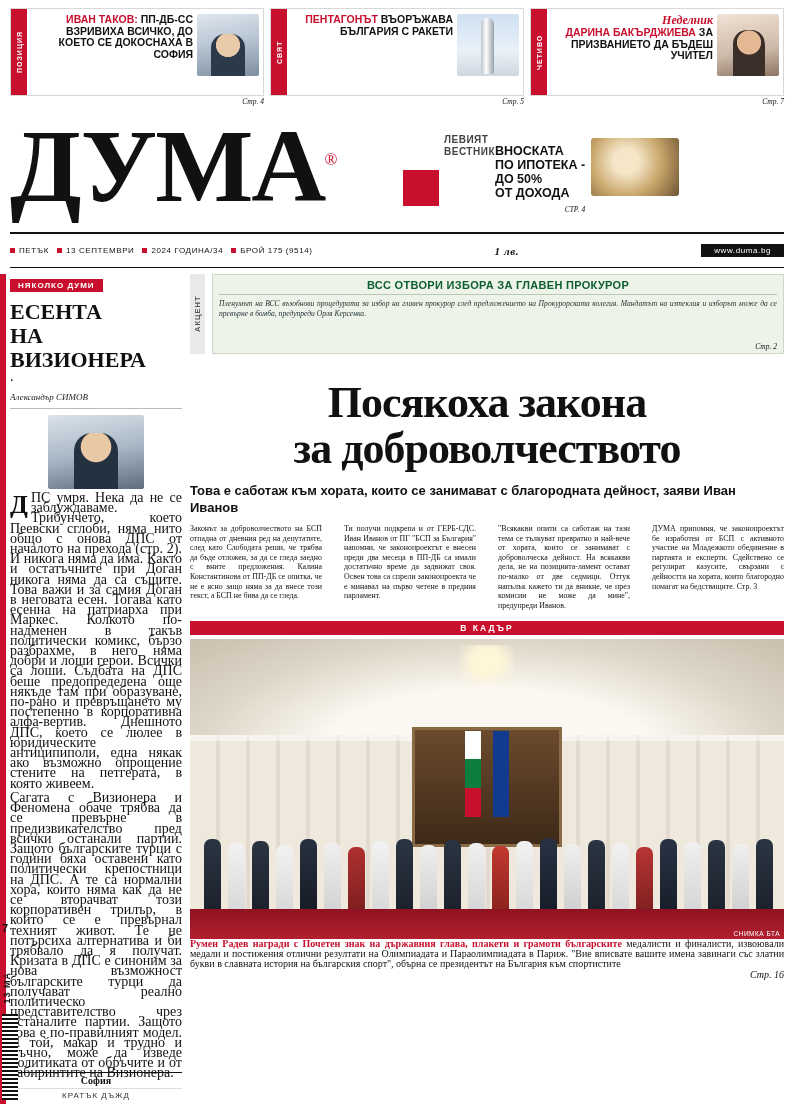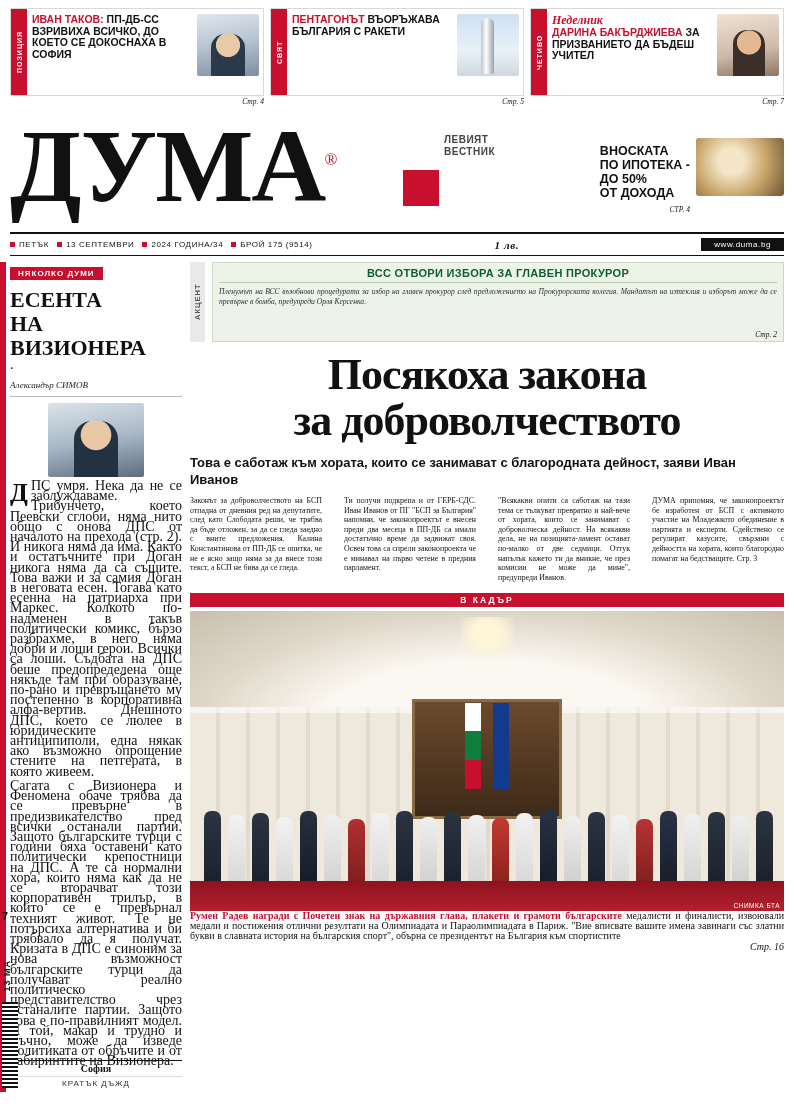--- a/index.html
+++ b/index.html
@@ -18,21 +18,21 @@
   .teasers { display:flex; gap:6px; height:88px; }
   .teaser { flex:1; border:1px solid #d8d8d8; position:relative; display:flex; background:#fff; }
   .tab {
     width:16px; background:#c8102e; color:#fff;
     font-family:"Liberation Sans", sans-serif;
     font-size:7px; letter-spacing:1px; font-weight:bold;
     writing-mode:vertical-rl; transform:rotate(180deg);
     display:flex; align-items:center; justify-content:center;
   }
   .teaser-body { flex:1; display:flex; padding:5px 4px 4px 5px; gap:4px; }
-  .teaser-txt { flex:1; }
+  .teaser-txt { flex:1;text-align:right; }
   .teaser-txt .kicker {
     font-family:"Liberation Sans", sans-serif;
     font-weight:bold; font-size:10.5px; line-height:11.5px;
     color:#111; text-transform:uppercase;
   }
   .teaser-txt .kicker .red { color:#c8102e; }
   .teaser-script {
     font-family:"Liberation Serif", serif; font-style:italic;
     color:#c8102e; font-size:12px; font-weight:bold; line-height:12px; margin-bottom:1px;
   }
@@ -57,32 +57,32 @@
   .logo {
     font-family:"Liberation Serif", serif; font-weight:bold;
     font-size:104px; line-height:104px; letter-spacing:-2px; color:#111;
   }
   .logo .reg { font-size:17px; vertical-align:super; color:#c8102e; font-weight:normal; }
   .redsq { width:36px; height:36px; background:#c8102e; position:absolute; left:393px; top:62px; }
   .tagline {
     font-family:"Liberation Sans", sans-serif; font-size:10px; font-weight:bold;
     color:#444; line-height:12px; margin-top:26px; margin-left:4px; letter-spacing:.5px;
   }
-  .mast-promo { flex:1; display:flex; justify-content:flex-end; gap:6px; padding-top:30px; }
+  .mast-promo { flex:1; display:flex; gap:6px; padding-top:30px; }
   .promo-txt {
     font-family:"Liberation Sans", sans-serif; font-weight:bold; font-size:12.5px;
     line-height:14px; color:#111; text-transform:uppercase; text-align:left; padding-top:6px;
   }
   .promo-img { width:88px; height:58px; border-radius:3px;
     background:radial-gradient(circle at 40% 40%, #f5e6c8 0 20%, #c9a66b 55%, #6e5433 100%); }
 
   
   .datebar {
     border-top:2px solid #111; border-bottom:1px solid #111;
-    margin-top:4px; height:24px; display:flex; align-items:center; gap:8px;
+    margin-top:4px; height:36px; display:flex; align-items:center; gap:8px;
     font-family:"Liberation Sans", sans-serif; font-size:8px; color:#111; letter-spacing:.6px;
   }
   .dot { width:5px; height:5px; background:#c8102e; display:inline-block; margin-right:4px; }
   .datebar .spacer { flex:1; }
   .price { font-family:"Liberation Serif", serif; font-style:italic; font-weight:bold; font-size:11px; }
   .site { background:#111; color:#fff; font-size:8px; padding:2px 13px; font-family:"Liberation Sans", sans-serif; }
 
   
   .grid { display:flex; gap:8px; margin-top:6px; height:830px; }
   .col-left { width:172px; position:relative; }
@@ -126,21 +126,21 @@
     display:flex; align-items:center; justify-content:center; }
   .acc-right { flex:1; background:#eef3ea; border:1px solid #cbd8c3; padding:4px 6px; position:relative; }
   .acc-right .head { font-family:"Liberation Sans", sans-serif; font-weight:bold; font-size:11px;
     color:#0d5f2e; text-align:center; border-bottom:1px solid #b9cbae; padding-bottom:3px; letter-spacing:.3px;}
   .acc-right .body { font-size:7.6px; line-height:9.6px; text-align:justify; margin-top:4px; font-style:italic; color:#233;}
 
   
   .main-headline {
     font-family:"Liberation Serif", serif; font-weight:bold;
     font-size:44px; line-height:46px; letter-spacing:-1px;
-    text-align:center; margin-top:10px; color:#111;
+    text-align:center; margin-top:26px; color:#111;
   }
   .subhead {
     font-family:"Liberation Sans", sans-serif; font-weight:bold; font-size:13px; line-height:17px;
     margin-top:10px; color:#111;
   }
   .four-col { display:flex; gap:22px; margin-top:8px; }
   .four-col .c { flex:1; font-size:7.9px; line-height:9.6px; text-align:justify; font-family:"Liberation Serif", serif;}
   .four-col .c p { margin:0 0 4px 0; }
 
   

